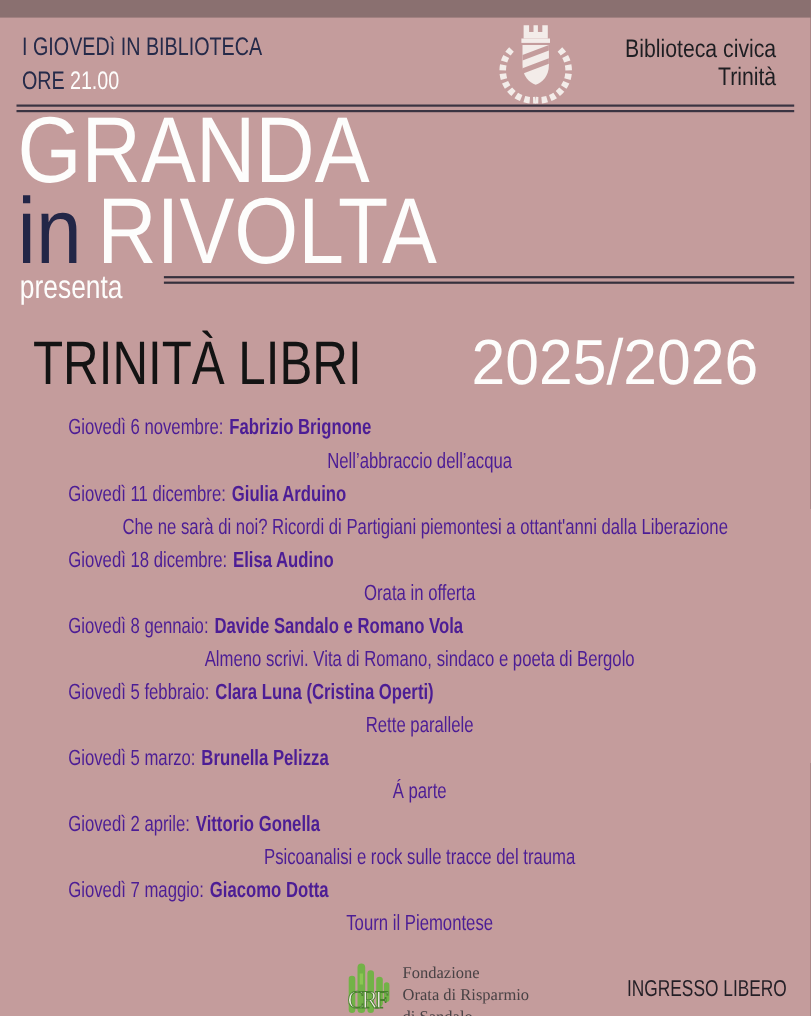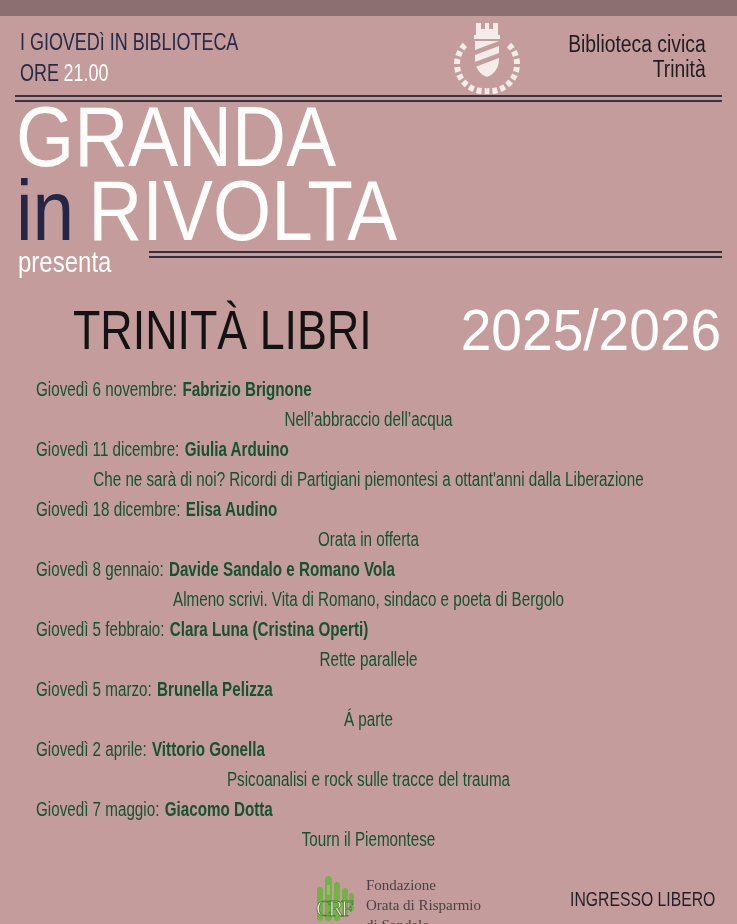--- a/index.html
+++ b/index.html
@@ -24,25 +24,25 @@
   
   .big-title{position:absolute;left:16px;top:84px;margin:0;color:#fdfdfc;font-weight:normal;
     font-size:85px;line-height:74px;transform:scaleX(.88);transform-origin:0 0;white-space:nowrap;}
   .big-title .navy{color:#232647;}
   .big-title .w2{margin-left:16px;}
   .presenta-row{position:absolute;left:18px;right:15px;top:229px;display:flex;align-items:flex-start;}
   .presenta{font-size:30px;line-height:34px;color:#fdfdfc;transform:scaleX(.8);transform-origin:0 50%;white-space:nowrap;}
   .rule-presenta{flex:1;height:3px;border-top:2px solid #35303c;border-bottom:2px solid #35303c;margin-left:14px;margin-top:6px;}
   .gir-logo{position:absolute;left:598px;top:99px;}
   
-  .season-row{position:absolute;left:30px;right:16px;top:285px;display:flex;justify-content:flex-end;align-items:flex-start;}
+  .season-row{position:absolute;left:30px;right:32px;top:285px;display:flex;justify-content:flex-start;align-items:flex-start;gap:12px;}
   .season-name{font-size:56px;line-height:58px;color:#131313;transform:scaleX(.8);transform-origin:0 0;white-space:nowrap;}
   .season-years{font-size:58px;line-height:58px;color:#fdfdfc;transform:scaleX(.95);transform-origin:100% 0;white-space:nowrap;}
   
-  .event-list{position:absolute;left:0;right:0;top:358px;color:#14532d;}
+  .event-list{position:absolute;left:0;right:0;top:358px;color:#4c1d95;padding-left:26px;}
   .row{height:30px;line-height:30px;font-size:20px;white-space:nowrap;}
   .date-row{margin-left:36px;transform:scaleX(.76);transform-origin:0 50%;}
   .author{font-weight:bold;margin-left:7px;}
   .book-row{text-align:center;transform:scaleX(.76);transform-origin:50% 50%;}
   
   .crf-logo{position:absolute;left:316px;top:855px;}
   .sponsor-text{position:absolute;left:366px;top:859px;font-family:"Liberation Serif",serif;
     font-size:15px;line-height:20px;color:#494245;}
   .admission{position:absolute;left:570px;top:871px;font-size:21px;color:#241f26;
     transform:scaleX(.75);transform-origin:0 0;white-space:nowrap;}

